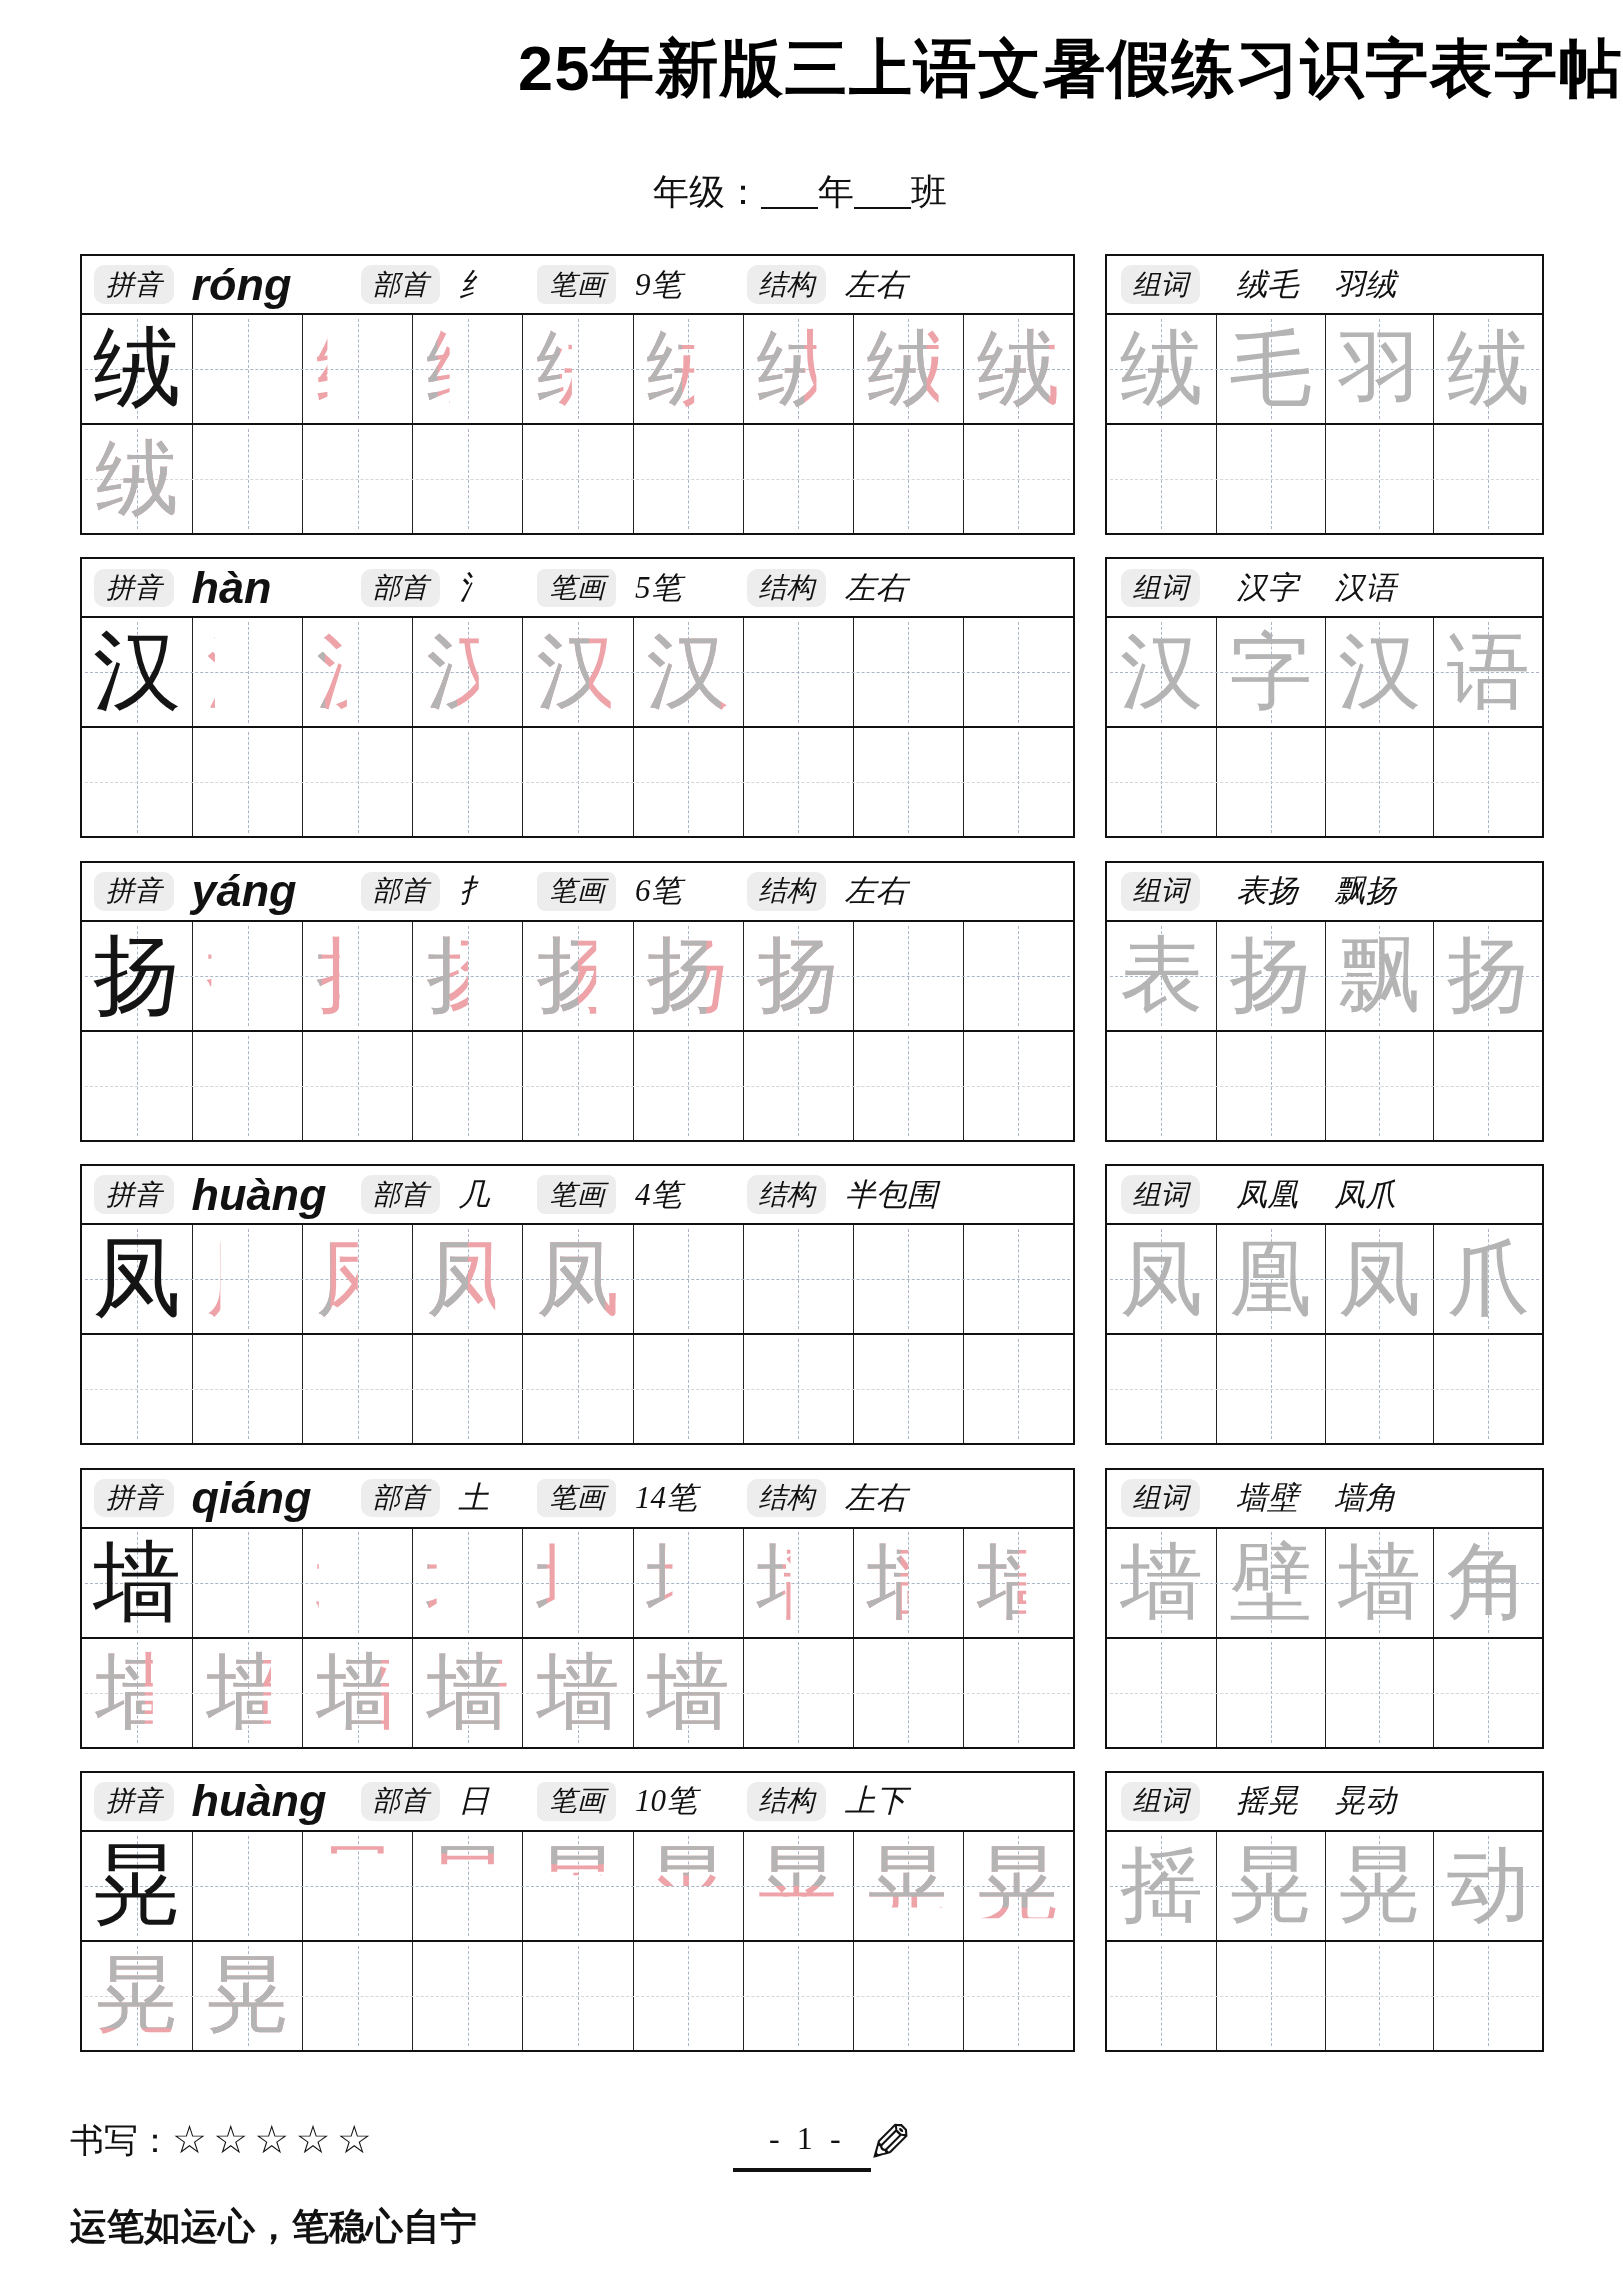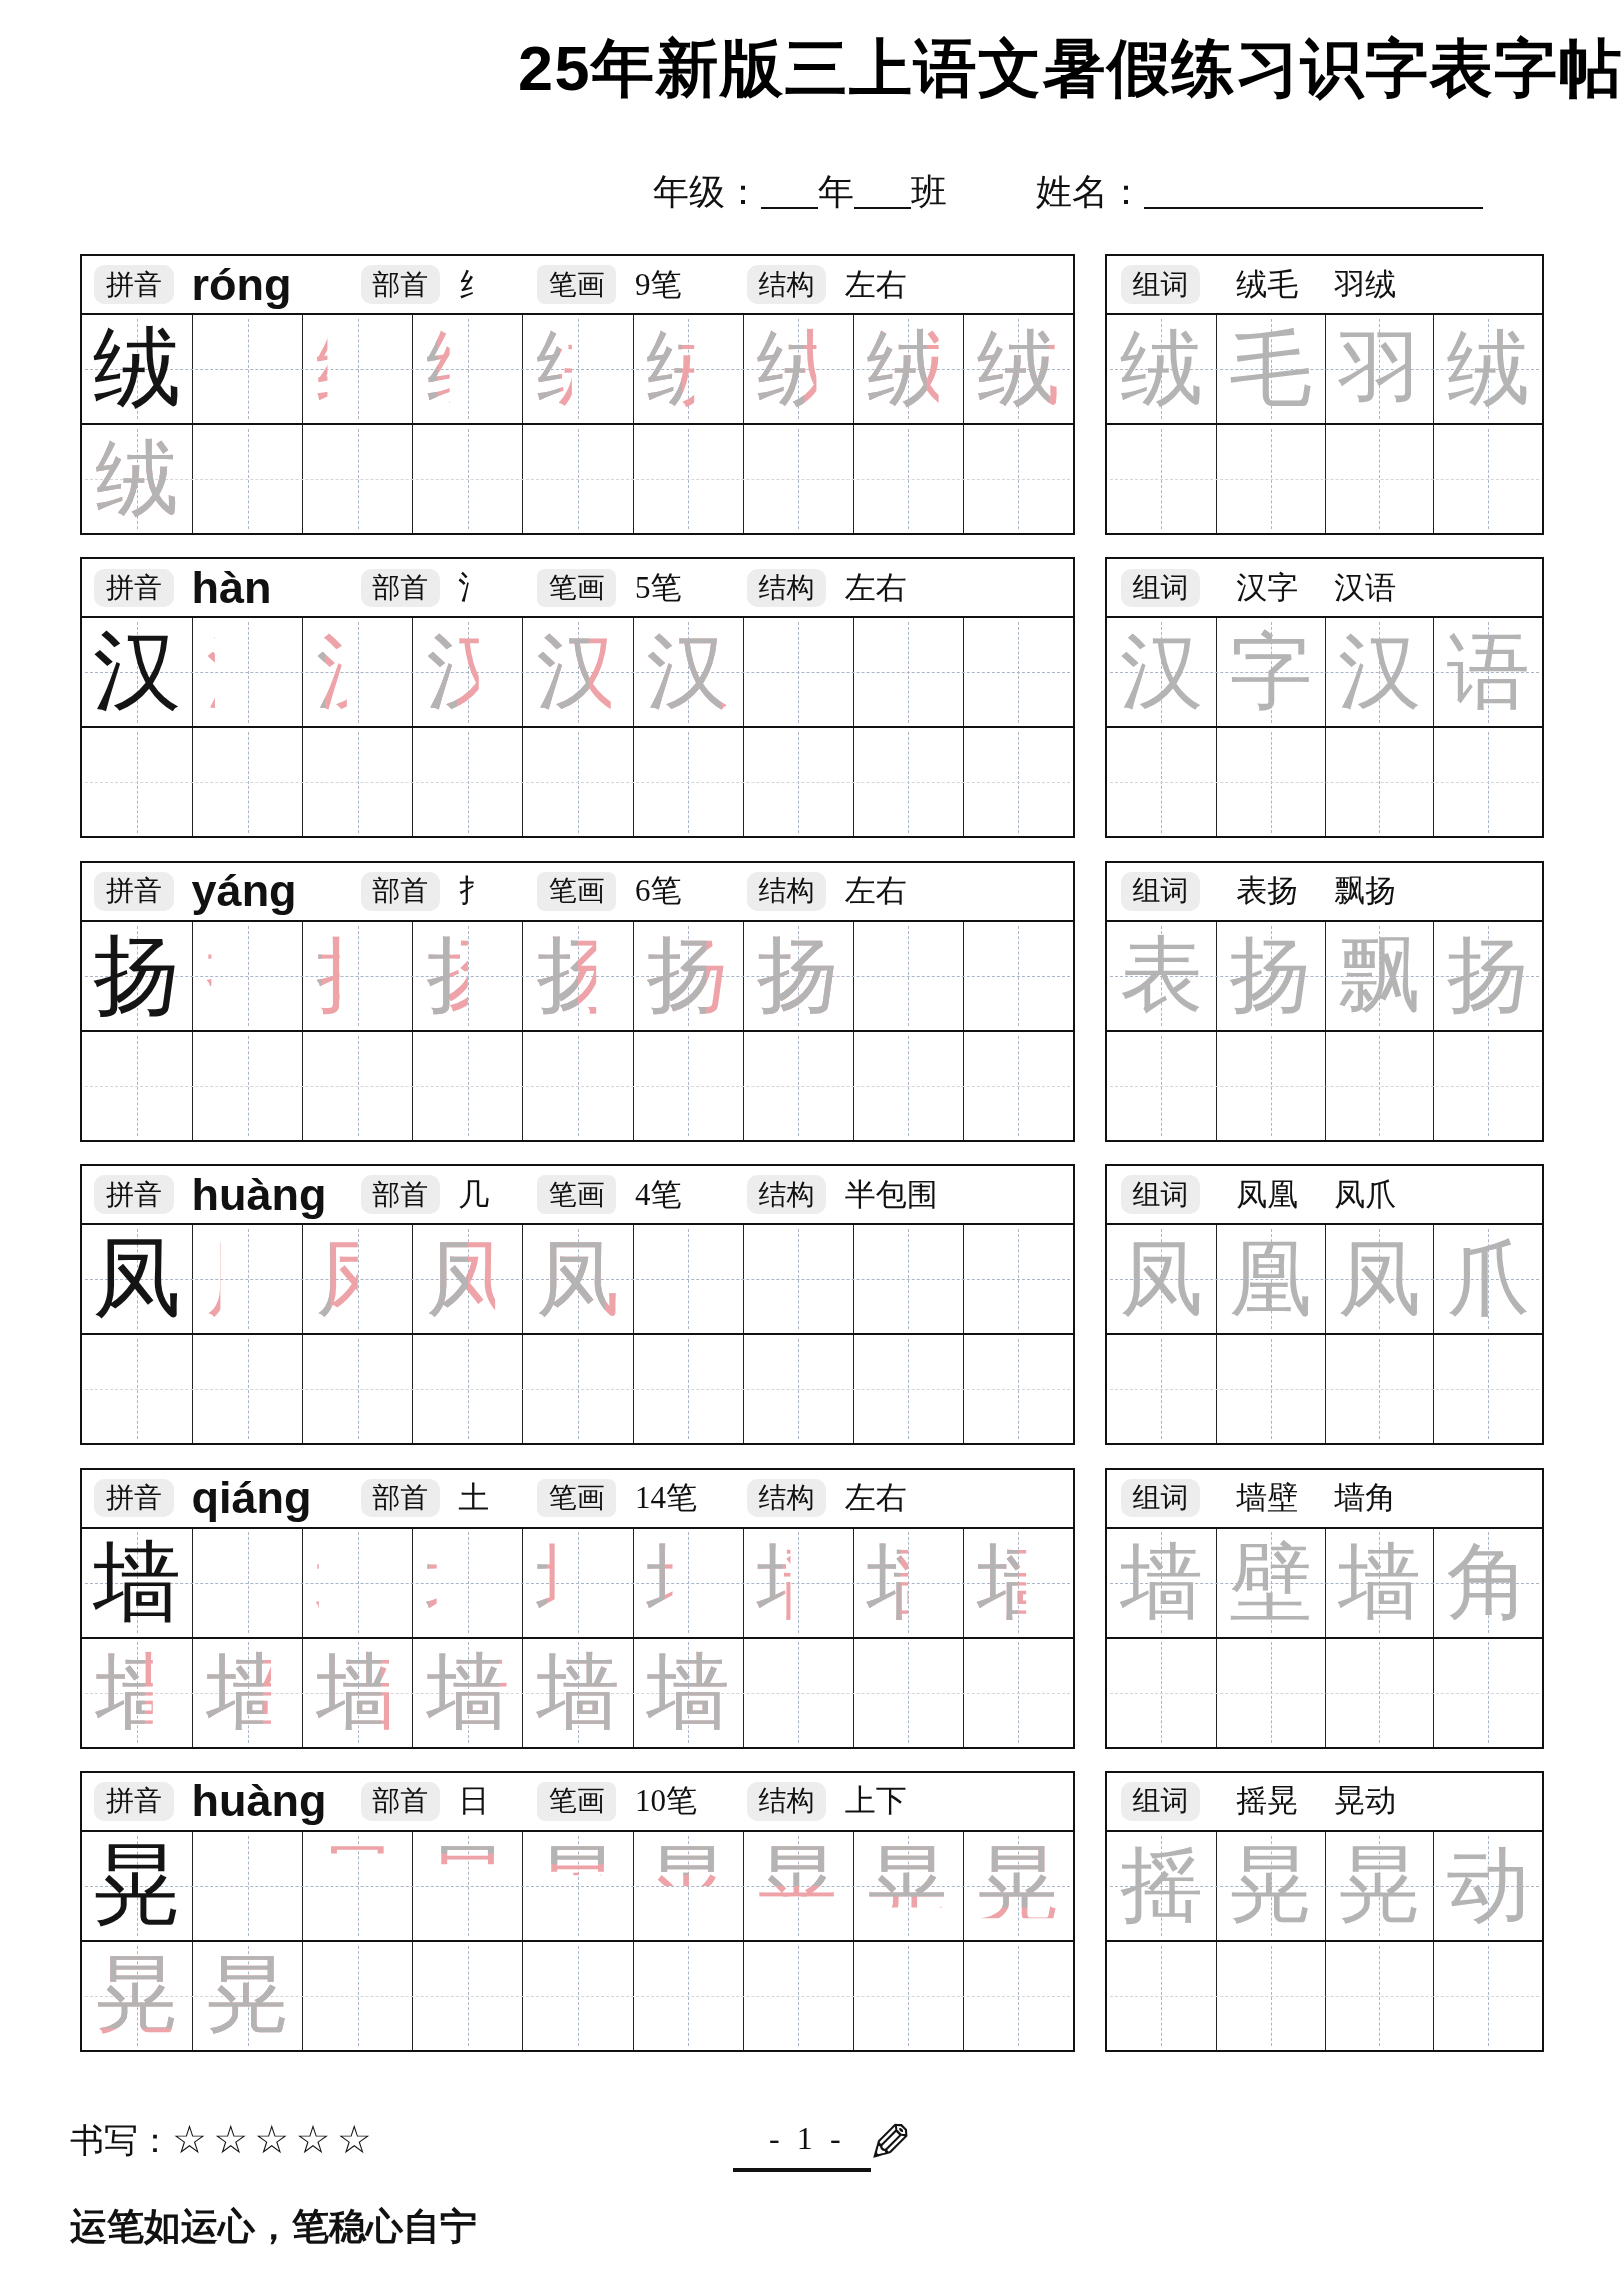--- a/index.html
+++ b/index.html
@@ -15,21 +15,21 @@
   .date-line{position:relative;height:49px;margin-top:56px;font-size:36px;}
   .dl-group{position:absolute;top:0;white-space:nowrap;}
   .dl-g1{left:77px;} .dl-g2{left:653px;} .dl-g3{left:1036px;}
   .blank{display:inline-block;border-bottom:2.3px solid #111;height:34px;vertical-align:-4.6px;}
   .b-long{width:87px;} .b-short{width:57px;} .b-name{width:339px;}
   
   .blocks{margin-top:37px;}
   .block{display:flex;margin:0 0 22.4px 80px;}
   .ltable{width:995px;border:2.3px solid #111;box-sizing:border-box;background:#fff;}
   .rtable{width:439px;border:2.3px solid #111;box-sizing:border-box;background:#fff;margin-left:30px;}
-  .thead{height:57px;display:flex;align-items:center;border-bottom:2.3px solid #111;box-sizing:content-box;}
+  .thead{height:57px;display:flex;align-items:center;border-bottom:2.3px solid #111;box-sizing:content-box;font-style:italic;}
   .badge{background:#ededed;border-radius:10.8px;padding:5.4px 11.6px;font-size:28px;line-height:1;white-space:nowrap;}
   .pinyin-badge{margin-left:12.4px;}
   .pyval{margin-left:18px;width:155px;font-family:"Liberation Sans",sans-serif;font-weight:600;font-size:45px;}
   .hval{font-size:31px;}
   .radical-badge{margin-left:14px;text-align:right;} .rval{margin-left:18.5px;width:71px;}
   .strokes-badge{margin-left:8px;border-radius:8px;} .sval{margin-left:18.5px;width:93px;}
   .structure-badge{margin-left:19px;} .tval{margin-left:18.5px;}
   .words-badge{margin-left:14px;}
   .wordtxt{margin-left:36px;font-size:31px;}
   .cellrow{height:108px;display:grid;position:relative;}
@@ -58,23 +58,20 @@
 </style>
 </head>
 <body>
 
 <h1 class="page-title">25年新版三上语文暑假练习识字表字帖</h1>
 
 <div class="date-line">
   <span class="dl-group dl-g2">
     <span>年级：</span><span class="blank b-short"></span><span>年</span><span class="blank b-short"></span><span>班</span>
   </span>
-  <span class="dl-group dl-g3">
-    <span>姓名：</span><span class="blank b-name"></span>
-  </span>
 </div>
 
 <div class="blocks" id="blocks">
     <div class="block">
       <div class="ltable">
         <div class="thead">
           <span class="badge pinyin-badge">拼音</span>
           <span class="pyval">róng</span>
           <span class="badge radical-badge">部首</span>
           <span class="hval rval">纟</span>

